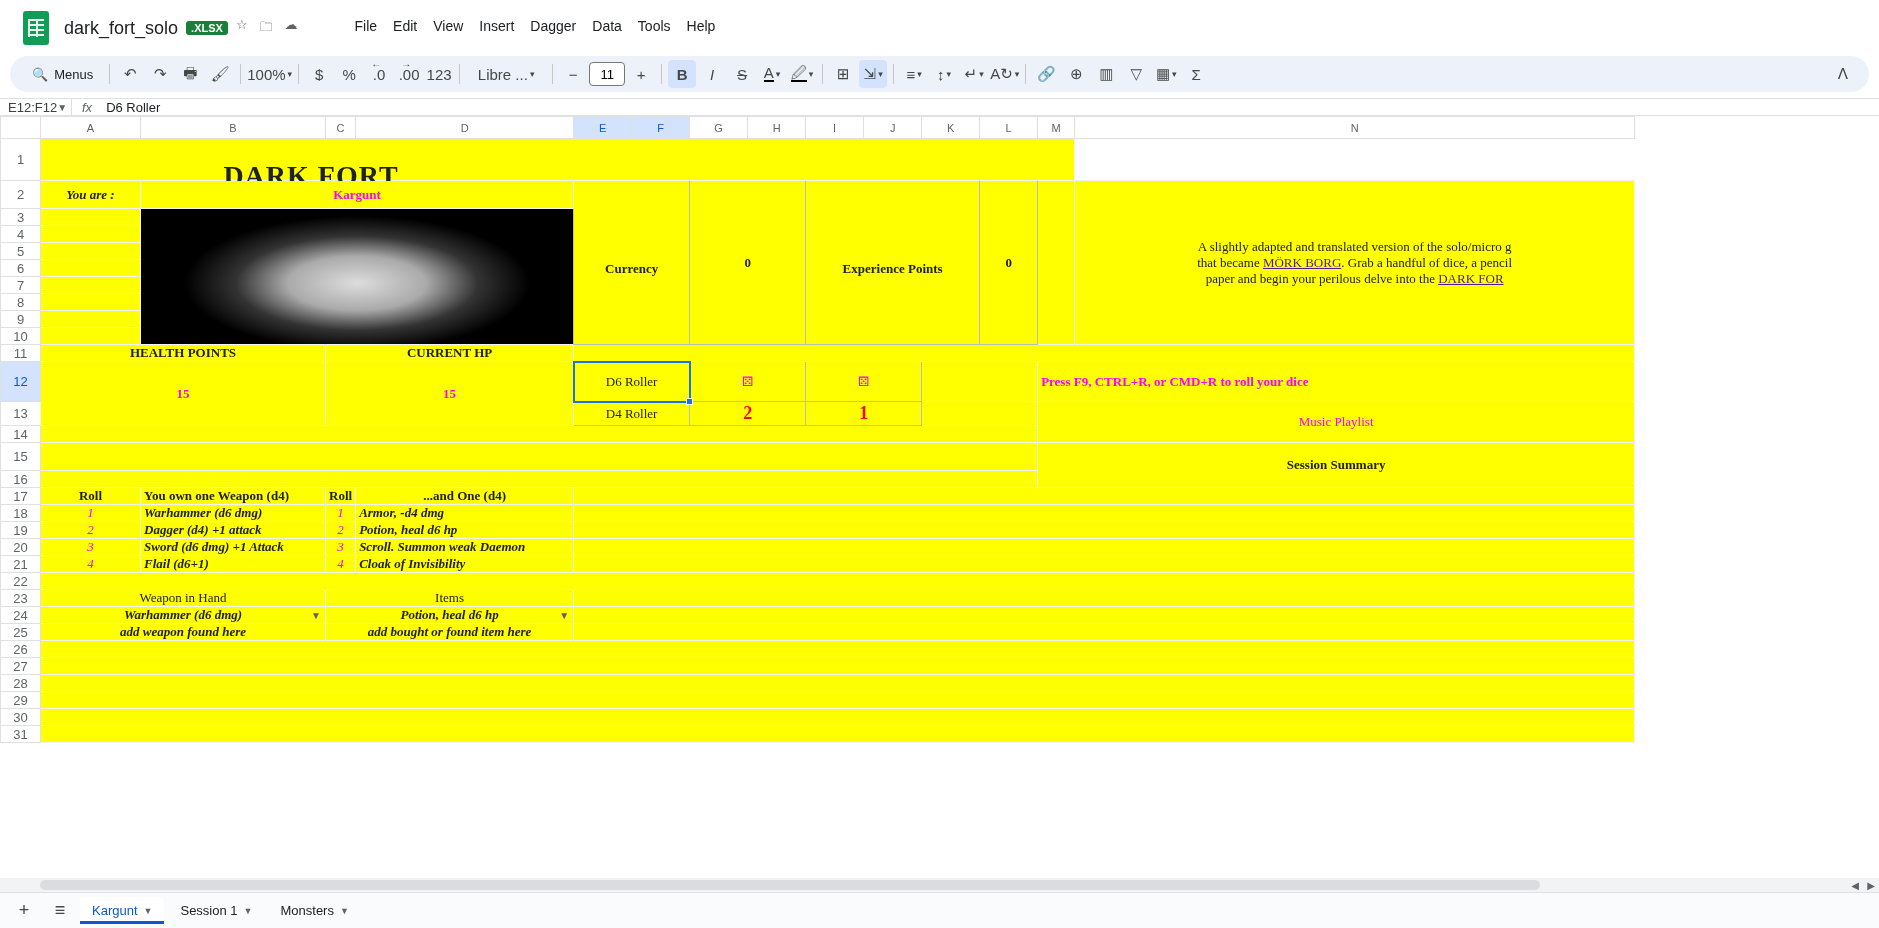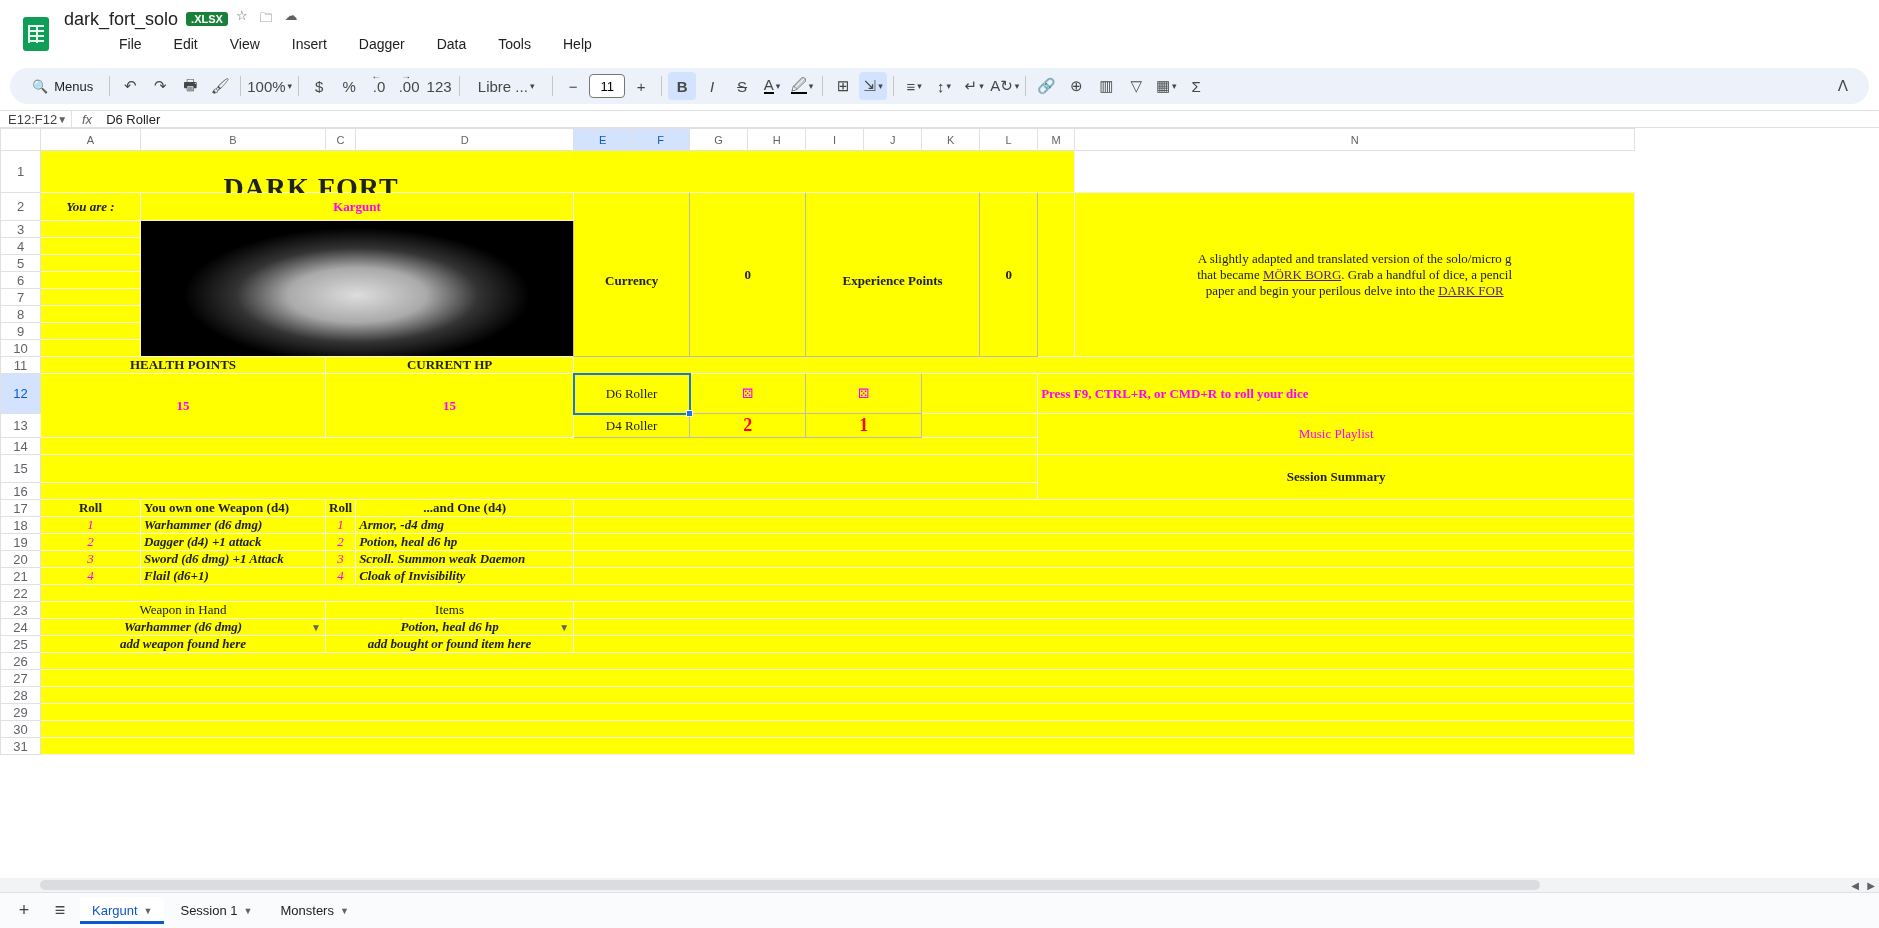--- a/index.html
+++ b/index.html
@@ -9,21 +9,21 @@
 .title-bar { display: flex; align-items: center; padding: 8px 16px; gap: 8px; }
 .logo-cell { width: 40px; height: 40px; display: flex; align-items: center; justify-content: center; }
 .sheets-logo { width: 26px; height: 34px; background: #0f9d58; border-radius: 3px; position: relative; }
 .sheets-logo::after { content: ''; position: absolute; top: 8px; left: 5px; right: 5px; bottom: 8px; background: repeating-linear-gradient(to bottom, #fff 0 2px, transparent 2px 5px), repeating-linear-gradient(to right, #fff 0 2px, transparent 2px 8px); opacity: 0.9; }
 .doc-title { font-size: 18px; color: #202124; }
 .xlsx-badge { background: #188038; color: #fff; font-size: 11px; font-weight: bold; padding: 1px 5px; border-radius: 3px; }
 .title-icons { display: flex; gap: 12px; color: #5f6368; }
 .title-icons span { cursor: pointer; }
 
 
-.menu-bar { display: flex; gap: 18px; padding: 0 48px 4px; font-size: 14px; }
+.menu-bar { display: flex; gap: 2px; padding: 0 48px 4px; font-size: 14px; }
 .menu-bar .item { padding: 4px 7px; cursor: pointer; border-radius: 4px; }
 
 
 .toolbar { display: flex; align-items: center; gap: 2px; padding: 4px 12px; margin: 0 10px 6px; background: #edf2fa; border-radius: 24px; }
 .tb-btn { min-width: 28px; height: 28px; display: flex; align-items: center; justify-content: center; border-radius: 4px; cursor: pointer; color: #444746; font-size: 15px; }
 .tb-sep { width: 1px; height: 20px; background: #c7c7c7; margin: 0 4px; }
 .tb-search { display: flex; align-items: center; gap: 6px; padding: 0 10px; }
 .tb-input { border: 1px solid #747775; border-radius: 4px; width: 36px; height: 24px; text-align: center; font-size: 13px; }
 .tb-btn.bold { font-weight: bold; background: #d3e3fd; }
 .tb-btn.wrap { background: #d3e3fd; }
@@ -87,21 +87,21 @@
 .scroll-thumb { position: absolute; left: 40px; width: 1500px; height: 10px; top: 2px; background: #dadce0; border-radius: 5px; }
 .scroll-arrow { position: absolute; top: 0; width: 16px; height: 14px; display: flex; align-items: center; justify-content: center; font-size: 10px; color: #5f6368; }
 </style>
 </head>
 <body>
 
 <div class="title-bar">
   <div class="logo-cell">
       <div class="sheets-logo"></div>
     </div>
-  <div style="display:flex;flex-direction:column;gap:2px;">
+  <div style="display:flex;flex-direction:row;gap:2px;">
     <div style="display:flex;align-items:center;gap:8px;">
       <span class="doc-title">dark_fort_solo</span>
       <span class="xlsx-badge">.XLSX</span>
       <div class="title-icons">
         <span>☆</span>
         <span>🗀</span>
         <span>☁</span>
       </div>
     </div>
     <div class="menu-bar">

